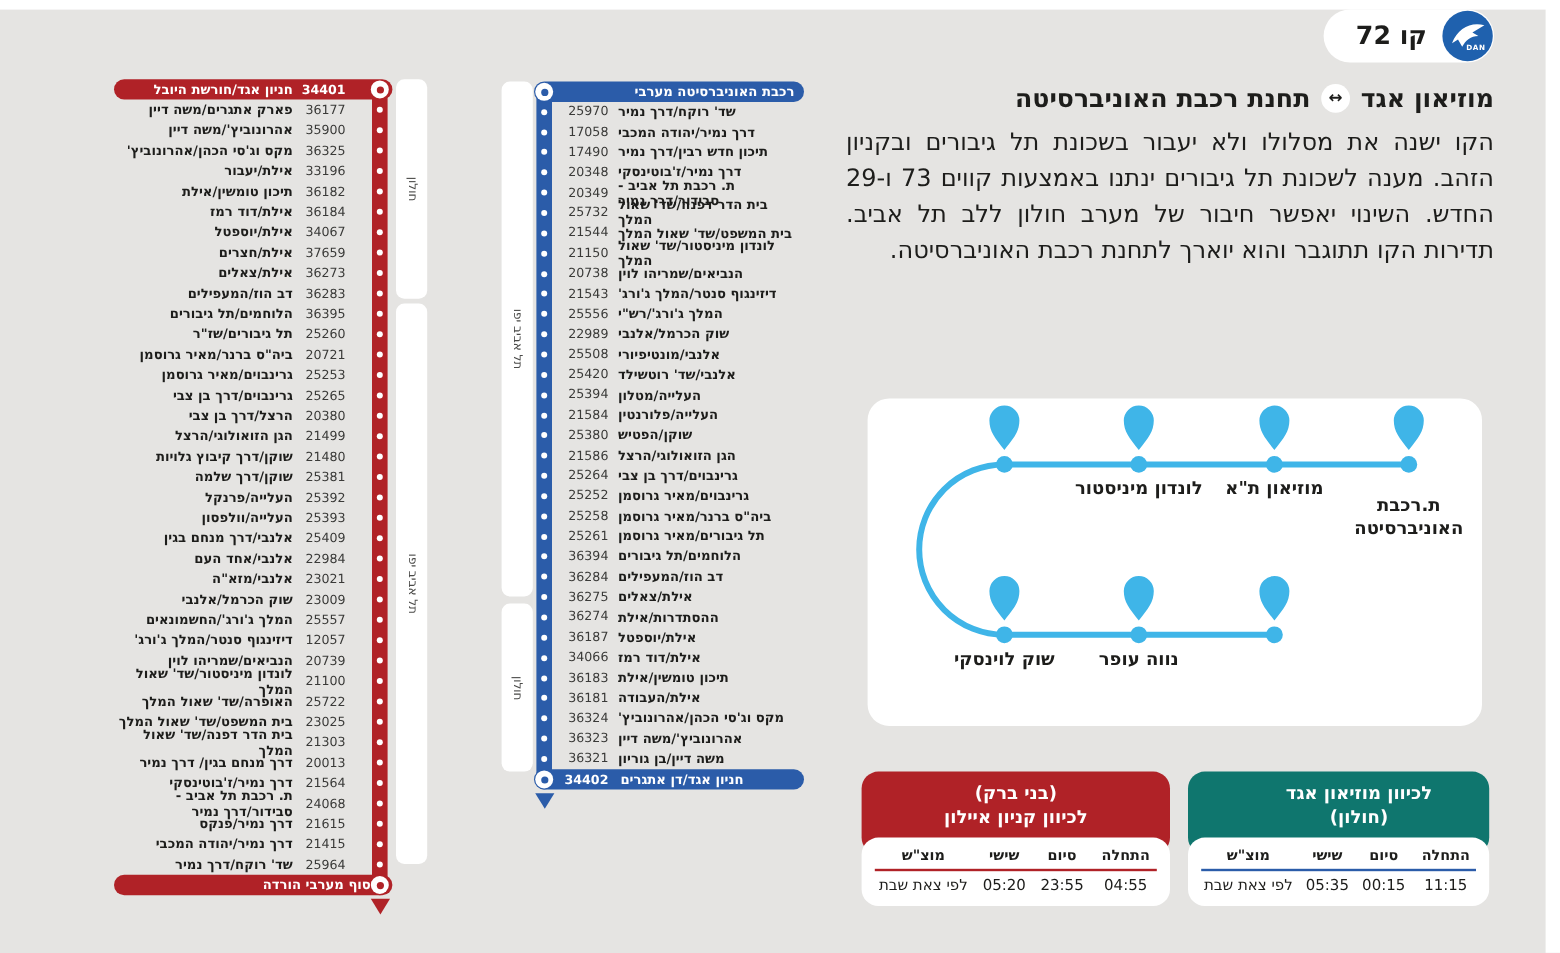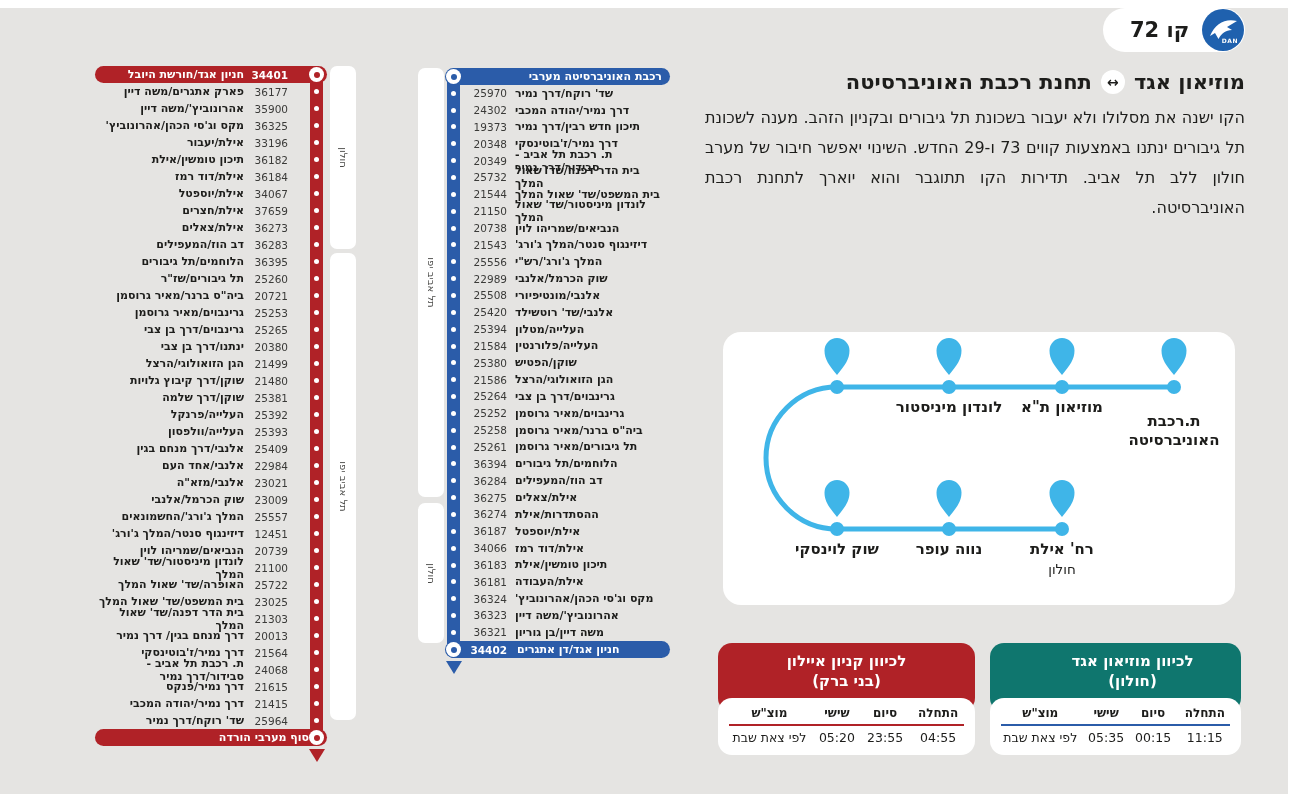--- a/index.html
+++ b/index.html
@@ -16,21 +16,21 @@
   #logo{width:42px;height:42px;border-radius:50%;background:#1f61ae;position:relative;flex:0 0 auto}
   #logo svg{position:absolute;inset:0}
   .dan-text{position:absolute;right:6px;bottom:7px;font-size:6px;font-weight:bold;color:#fff;letter-spacing:.5px}
 
   
   #title{position:absolute;right:55px;top:70px;display:flex;align-items:center;gap:9px;
          direction:rtl;font-size:21px;font-weight:bold}
   .arrow-circle{width:24px;height:24px;border-radius:50%;background:#fff;display:flex;
                 align-items:center;justify-content:center;font-size:14px;font-weight:bold;color:#1d1d1b}
   #intro{position:absolute;left:705px;top:103px;width:540px;direction:rtl;
-         text-align:justify;font-size:16px;line-height:30px}
+         text-align:justify;font-size:20px;line-height:30px}
   #intro p{margin:0 0 15px 0}
 
   
   #route-card{position:absolute;left:723px;top:332px;width:512px;height:273px;
               background:#fff;border-radius:18px}
   #route-card svg{position:absolute;left:0;top:0}
   .map-label{position:absolute;width:120px;text-align:center;font-size:15px;font-weight:bold;
              line-height:19px;white-space:pre-line;direction:rtl}
   .map-sub{font-weight:normal;font-size:13.5px;margin-top:1px}
 
@@ -117,21 +117,20 @@
       <path d="M0 0 C-8 -10 -12.5 -15.5 -12.5 -24.5 A12.5 12.5 0 1 1 12.5 -24.5 C12.5 -15.5 8 -10 0 0 Z" fill="#3fb5e8" transform="translate(226 185)"></path>
       <circle cx="339" cy="197" r="7" fill="#3fb5e8"></circle>
       <path d="M0 0 C-8 -10 -12.5 -15.5 -12.5 -24.5 A12.5 12.5 0 1 1 12.5 -24.5 C12.5 -15.5 8 -10 0 0 Z" fill="#3fb5e8" transform="translate(339 185)"></path>
     </svg>
     <div class="map-label" style="left: 391px; top: 80px;">ת.רכבת
 האוניברסיטה</div>
     <div class="map-label" style="left: 279px; top: 66px;">מוזיאון ת"א</div>
     <div class="map-label" style="left: 166px; top: 66px;">לונדון מיניסטור</div>
     <div class="map-label" style="left: 54px; top: 208px;">שוק לוינסקי</div>
     <div class="map-label" style="left: 166px; top: 208px;">נווה עופר</div>
-    <div class="map-label" style="left: 279px; top: 208px;">רח' אילת<div class="map-sub">חולון</div></div>
   </div>
 
 <div class="list-wrap list-red" style="left: 95px; top: 66px; width: 262px; height: 710px;">
     <div class="zone-tab" style="left: 235px; top: 0px; height: 183px;">
       <span>חולון</span>
     </div>
     <div class="zone-tab" style="left: 235px; top: 187px; height: 467px;">
       <span>תל אביב יפו</span>
     </div>
     <div class="route-line red-bg" style="left: 215px; top: 2px; height: 678px;"></div>
@@ -191,21 +190,21 @@
       <div class="stop-row" style="height: 17px;">
         <span class="stop-code">25253</span>
         <span class="stop-name">גרינבוים/מאיר גרוסמן</span>
       </div>
       <div class="stop-row" style="height: 17px;">
         <span class="stop-code">25265</span>
         <span class="stop-name">גרינבוים/דרך בן צבי</span>
       </div>
       <div class="stop-row" style="height: 17px;">
         <span class="stop-code">20380</span>
-        <span class="stop-name">ינתנו/דרך בן צבי</span>
+        <span class="stop-name">הרצל/דרך בן צבי</span>
       </div>
       <div class="stop-row" style="height: 17px;">
         <span class="stop-code">21499</span>
         <span class="stop-name">הגן הזואולוגי/הרצל</span>
       </div>
       <div class="stop-row" style="height: 17px;">
         <span class="stop-code">21480</span>
         <span class="stop-name">שוקן/דרך קיבוץ גלויות</span>
       </div>
       <div class="stop-row" style="height: 17px;">
@@ -234,21 +233,21 @@
       </div>
       <div class="stop-row" style="height: 17px;">
         <span class="stop-code">23009</span>
         <span class="stop-name">שוק הכרמל/אלנבי</span>
       </div>
       <div class="stop-row" style="height: 17px;">
         <span class="stop-code">25557</span>
         <span class="stop-name">המלך ג'ורג'/החשמונאים</span>
       </div>
       <div class="stop-row" style="height: 17px;">
-        <span class="stop-code">12451</span>
+        <span class="stop-code">12057</span>
         <span class="stop-name">דיזינגוף סנטר/המלך ג'ורג'</span>
       </div>
       <div class="stop-row" style="height: 17px;">
         <span class="stop-code">20739</span>
         <span class="stop-name">הנביאים/שמריהו לוין</span>
       </div>
       <div class="stop-row" style="height: 17px;">
         <span class="stop-code">21100</span>
         <span class="stop-name">לונדון מיניסטור/שד' שאול המלך</span>
       </div>
@@ -350,25 +349,25 @@
       <span>חולון</span>
     </div>
     <div class="route-line blue-bg" style="left: 29px; top: 2px; height: 588px;"></div>
     <div class="stop-rows" style="left: 50px; width: 196px; padding-top: 16.85px;">
       <div class="stop-row" style="height: 16.85px;">
         <span class="stop-name">שד' רוקח/דרך נמיר</span>
         <span class="stop-code">25970</span>
       </div>
       <div class="stop-row" style="height: 16.85px;">
         <span class="stop-name">דרך נמיר/יהודה המכבי</span>
-        <span class="stop-code">24302</span>
+        <span class="stop-code">17058</span>
       </div>
       <div class="stop-row" style="height: 16.85px;">
         <span class="stop-name">תיכון חדש רבין/דרך נמיר</span>
-        <span class="stop-code">19373</span>
+        <span class="stop-code">17490</span>
       </div>
       <div class="stop-row" style="height: 16.85px;">
         <span class="stop-name">דרך נמיר/ז'בוטינסקי</span>
         <span class="stop-code">20348</span>
       </div>
       <div class="stop-row" style="height: 16.85px;">
         <span class="stop-name">ת. רכבת תל אביב - סבידור/דרך נמיר</span>
         <span class="stop-code">20349</span>
       </div>
       <div class="stop-row" style="height: 16.85px;">
@@ -527,22 +526,22 @@
     <div class="terminus" style="left: 28px; top: 1px;">
       <i style="background: rgb(43, 92, 169);"></i>
     </div>
     <div class="terminus" style="left: 28px; top: 574px;">
       <i style="background: rgb(43, 92, 169);"></i>
     </div>
     <div class="down-arrow" style="left: 27.5px; top: 593px; border-top: 13px solid rgb(43, 92, 169);"></div>
   </div>
 <div class="tt-card" style="left: 718px; width: 257px;">
     <div class="tt-head" style="background: rgb(176, 34, 39);">
+      <div>(בני ברק)</div>
       <div>לכיוון קניון איילון</div>
-      <div>(בני ברק)</div>
     </div>
     <div class="tt-body">
       <div class="tt-row tt-cols">
         <span class="tt-cell" style="width: 24%;">התחלה</span>
         <span class="tt-cell" style="width: 20%;">סיום</span>
         <span class="tt-cell" style="width: 20%;">שישי</span>
         <span class="tt-cell" style="width: 36%;">מוצ"ש</span>
       </div>
       <div class="tt-div" style="background: rgb(176, 34, 39);"></div>
       <div class="tt-row tt-vals">

